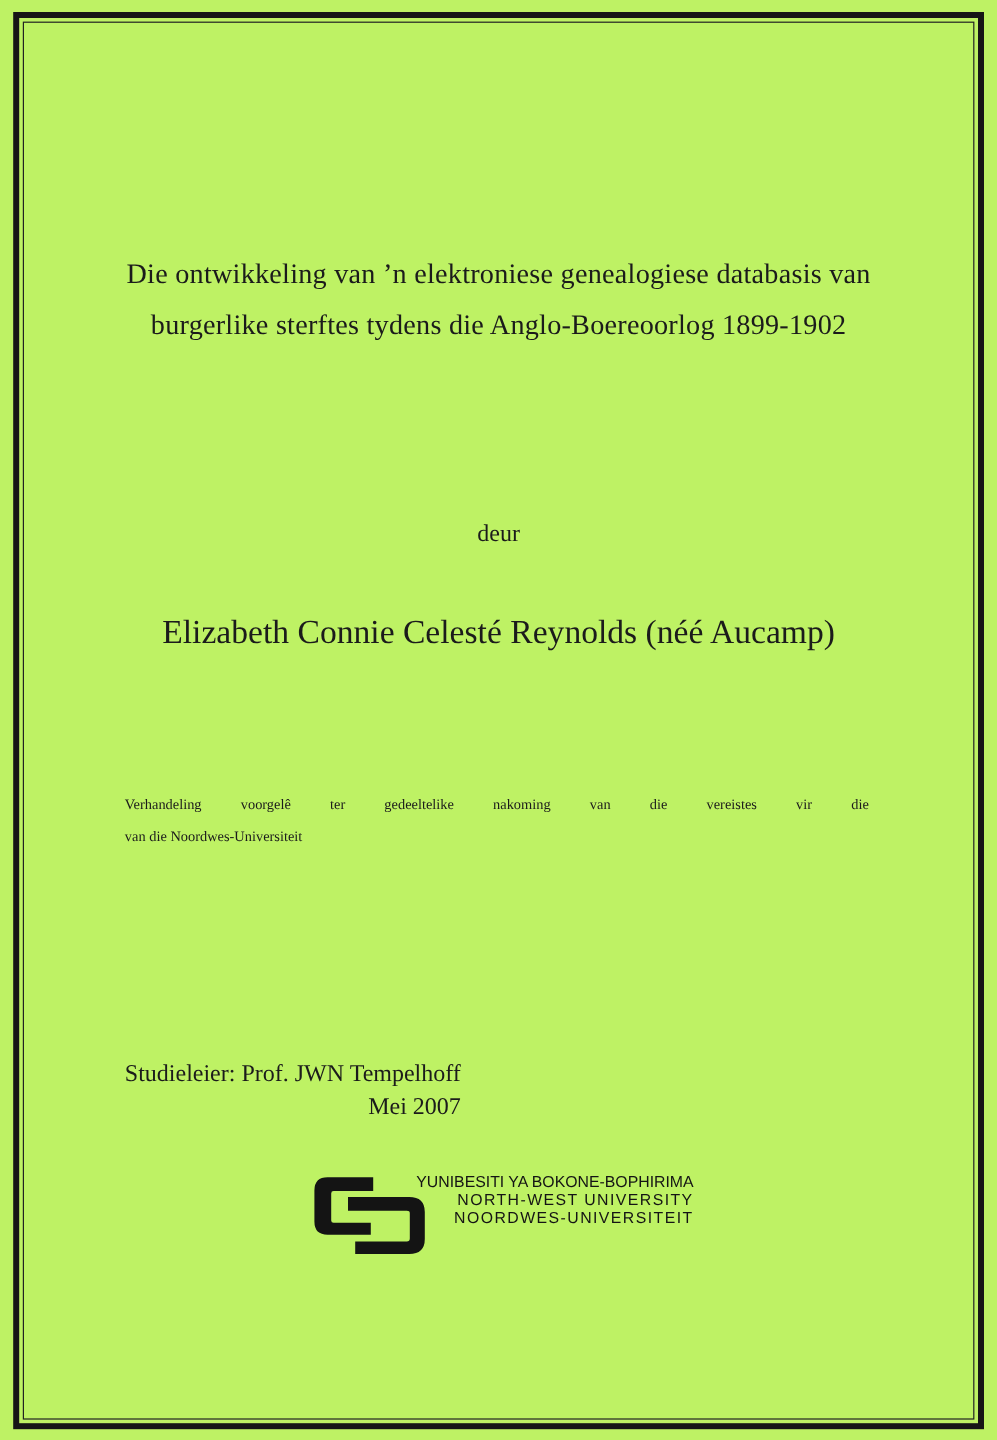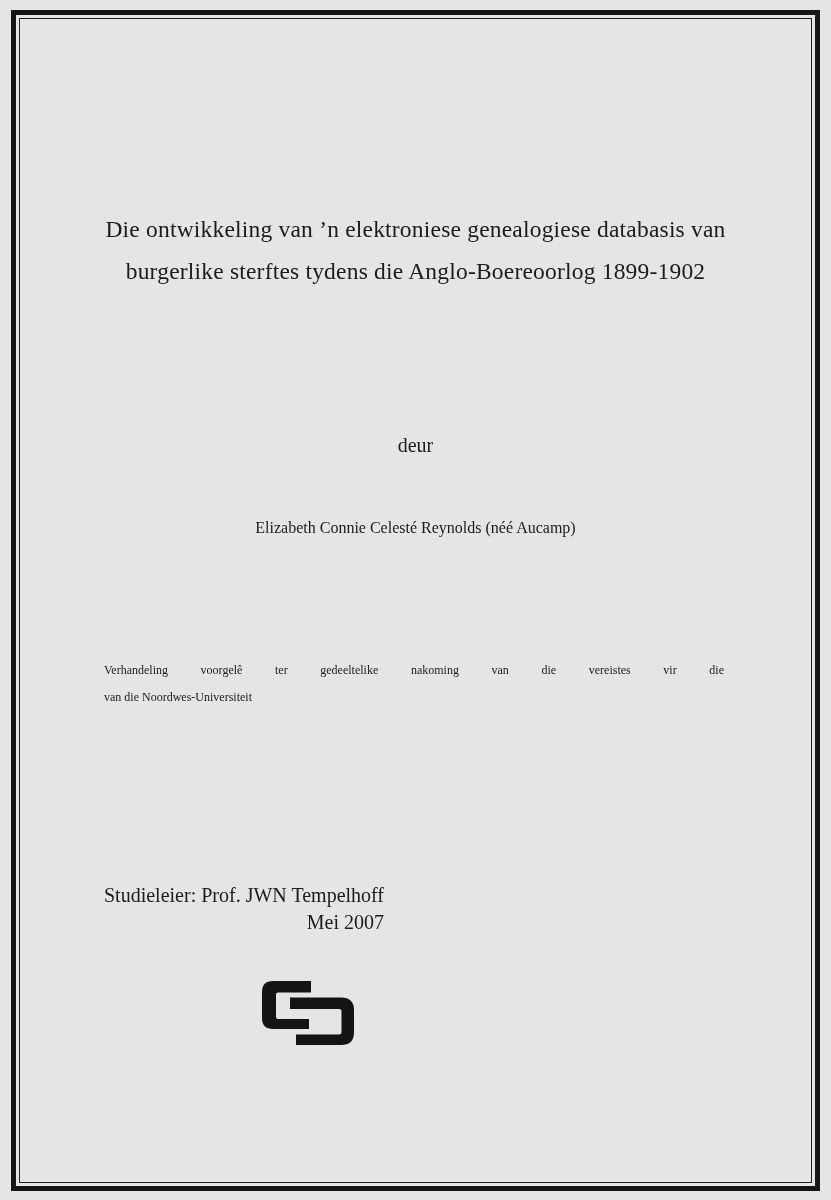--- a/index.html
+++ b/index.html
@@ -4,21 +4,21 @@
 <style>
   html, body {
     margin: 0;
     padding: 0;
     background: #ffffff;
   }
   .page {
     position: relative;
     width: 831px;
     height: 1200px;
-    background: #e5e5e5;
+    background: #bef264;
     overflow: hidden;
     font-family: "Liberation Serif", "DejaVu Serif", serif;
     color: #1b1b1b;
   }
   
   .frame-outer {
     position: absolute;
     top: 10px; left: 11px; right: 11px; bottom: 9px;
     border: 5px solid #161616;
     pointer-events: none;
@@ -48,21 +48,21 @@
     text-align: center;
     font-size: 20px;
     line-height: 26px;
   }
 
   .author {
     position: absolute;
     top: 514px; left: 0; right: 0;
     text-align: center;
     white-space: nowrap;
-    font-size: 16px;
+    font-size: 28px;
     line-height: 27px;
   }
 
   .submission {
     position: absolute;
     top: 657px; left: 104px;
     width: 620px;
     font-size: 12px;
     line-height: 26.5px;
   }
@@ -127,15 +127,20 @@
   <div class="supervisor-block">
     <div>Studieleier: Prof. JWN Tempelhoff</div>
     <div>Mei 2007</div>
   </div>
 
   <div class="logo">
     <svg class="logo-mark" viewBox="0 0 100 80" xmlns="http://www.w3.org/2000/svg" aria-hidden="true">
       <path fill="#141414" d="M 54 9 H 16 Q 5 9 5 20 V 46 Q 5 57 16 57 H 52 V 47 H 21 Q 19 47 19 45 V 22.5 Q 19 20.5 21 20.5 H 54 Z"></path>
       <path fill="#141414" d="M 33 25.5 H 84 Q 97 25.5 97 38 V 60.5 Q 97 73 84 73 H 39 V 62.5 H 82 Q 84.5 62.5 84.5 60 V 39 Q 84.5 37 82 37 H 33 Z"></path>
     </svg>
+    <div class="logo-text">
+      <div>YUNIBESITI YA BOKONE-BOPHIRIMA</div>
+      <div class="ls">NORTH-WEST UNIVERSITY</div>
+      <div class="ls">NOORDWES-UNIVERSITEIT</div>
+    </div>
   </div>
 
 </div>
 
 </body></html>

